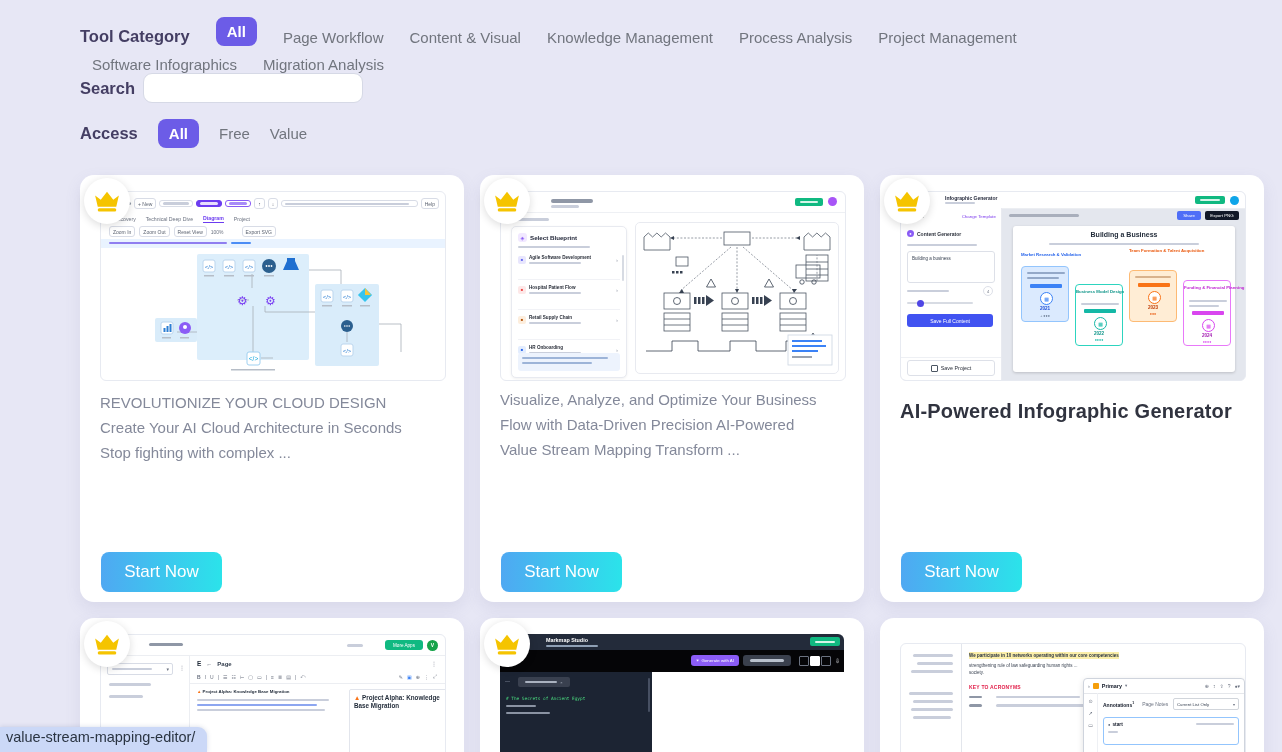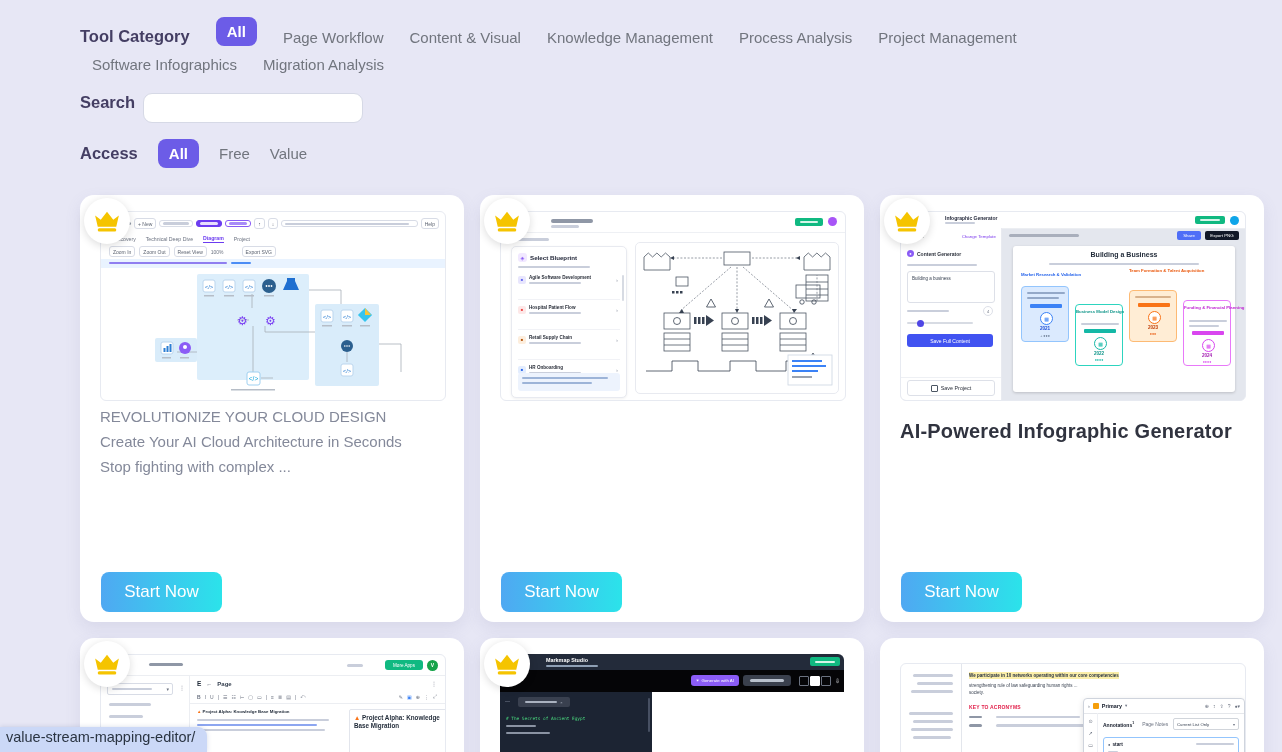--- a/index.html
+++ b/index.html
@@ -2,31 +2,31 @@
 <html><head>
 <meta charset="utf-8">
 <style>
   html,body{margin:0;padding:0;width:1282px;height:752px;overflow:hidden;background:#e7e7f5;
     font-family:"Liberation Sans",sans-serif;}
   .filters{padding:17px 0 0 80px;width:1040px}
   .cat-row{display:flex;flex-wrap:wrap;align-items:flex-end;column-gap:26px;row-gap:10px;width:1000px}
   .label{color:#443e63;font-weight:700;font-size:16.5px}
   .pill-sel{background:#6c5ce7;color:#fff;border-radius:8px;padding:6px 11px;font-size:15px;font-weight:600;cursor:pointer}
   .cat{color:#71757e;font-size:15px;cursor:pointer}
-  .search-row{margin-top:20px;display:flex;gap:8px}
+  .search-row{display:flex;align-items:center;gap:8px}
   .search-input{width:198px;height:28px;border:1px solid #d6d9e6;border-radius:9px;background:#fff;outline:none;padding:0 10px;font-size:14px;color:#333}
   .access-row{margin-top:16px;display:flex;align-items:center;gap:20px}
   .grid{margin:27px 0 0 80px;display:grid;grid-template-columns:repeat(3,384px);gap:16px}
   .card{position:relative;background:#fff;border-radius:14px;box-shadow:0 6px 16px rgba(108,108,160,.12);height:427px;padding:16px 20px;box-sizing:border-box}
   .card.short{height:420px}
   .thumb{position:relative;width:344px;height:188px;border-radius:6px;overflow:hidden;border:1px solid #e7eaf1;background:#fff}
   .crown{position:absolute;left:4px;top:3px;width:46px;height:46px;background:#fff;border-radius:50%;box-shadow:0 2px 8px rgba(0,0,0,.14);display:flex;align-items:center;justify-content:center;z-index:6}
   .crown svg{width:30px;height:30px}
   .card-title{margin-top:17px;font-size:20px;font-weight:700;color:#30333f;line-height:26px;letter-spacing:.2px}
-  .card-desc{margin-top:3px;font-size:15px;color:#84899a;line-height:25px;width:318px}
+  .card-desc{margin-top:9px;font-size:15px;color:#84899a;line-height:25px;width:318px}
   .cta{position:absolute;left:21px;bottom:10px;width:121px;height:40px;border:none;border-radius:8px;
     background:linear-gradient(90deg,#4fa8f2,#2be3ea);color:#fff;font-size:17px;font-family:inherit;cursor:pointer}
   
   .bar{position:absolute;background:#c9cedb;border-radius:2px}
   .bar.d{background:#8f97a6}
   .trow{position:absolute;display:flex;align-items:center;gap:3px}
   .mp{display:inline-flex;align-items:center;justify-content:center;border:1px solid #d8dce6;border-radius:3px;
     font-size:5px;color:#5b6270;padding:1.5px 3px;background:#fff;white-space:nowrap}
   .tt{position:absolute;white-space:nowrap}
   .status-tip{position:fixed;left:0;bottom:0;height:23px;background:#cbd8f7;border-radius:0 9px 0 0;
@@ -299,20 +299,21 @@
           <rect x="152" y="112" width="44" height="30" fill="#fff" stroke="#cbd5e1" stroke-width="0.8"></rect>
           <g fill="#3b82f6">
               <rect x="156" y="117" width="30" height="2"></rect>
               <rect x="156" y="122" width="34" height="2"></rect>
               <rect x="156" y="127" width="26" height="2"></rect>
             </g>
           <rect x="156" y="133" width="20" height="2" fill="#9ca3af"></rect>
         </svg>
       </div>
     </div>
+    <p class="card-desc" style="margin-top:6px">Visualize, Analyze, and Optimize Your Business Flow with Data-Driven Precision AI-Powered Value Stream Mapping Transform ...</p>
     <button class="cta">Start Now</button>
   </article>
 
   <article class="card">
     <div class="crown">
       <svg viewBox="0 0 24 24">
           <path d="M2.5 7.5 L7 11 L12 4.5 L17 11 L21.5 7.5 L19.4 16.5 H4.6 Z" fill="#F5C400"></path>
           <rect x="4.6" y="17.8" width="14.8" height="2.6" rx="1.2" fill="#F5C400"></rect>
         </svg>
     </div>

